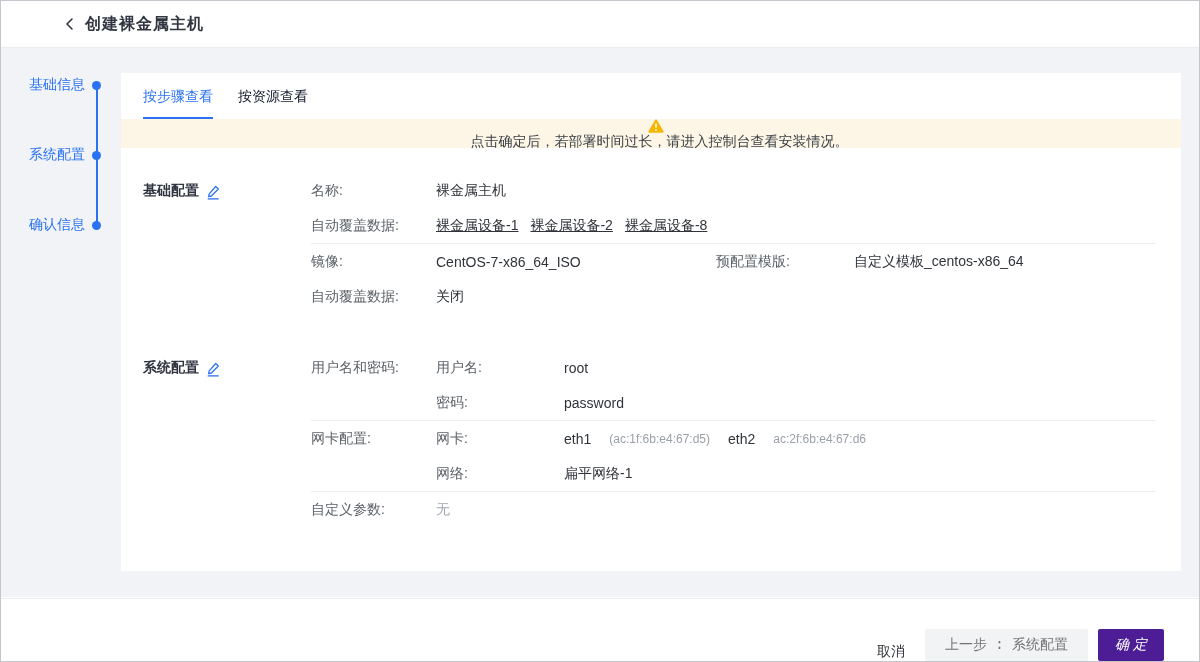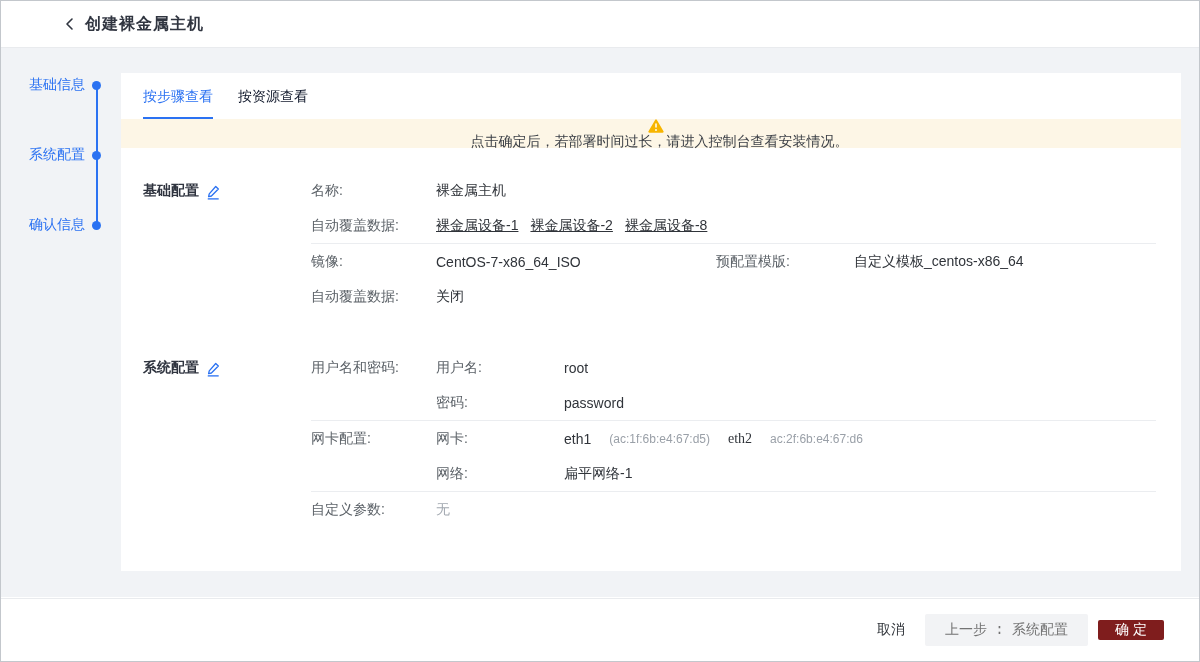--- a/index.html
+++ b/index.html
@@ -48,34 +48,34 @@
   .col-section { width:190px; padding-left:22px; font-weight:700; color:#303540; display:flex; align-items:flex-end; }
   .edit-icon { display:inline-flex; margin-left:7px; cursor:pointer; }
   .col-label { width:125px; color:#5c6268; }
   .col-sub { width:128px; color:#5c6268; }
   .value { color:#30343a; }
   .value-gray { color:#a2a8b0; }
   .devices { display:flex; gap:12px;text-decoration:underline; }
   .image-value { width:280px; }
   .template-label { width:138px; color:#5c6268; }
   .mac { font-size:12px; color:#9aa0a8; margin-left:18px; }
-  .nic2 { margin-left:18px;font-family:Liberation Serif, serif; }
+  .nic2 { margin-left:18px; }
   .divider { border-top:1px solid #ebedf0; margin:0 25px 0 190px; }
   .section-gap { margin-top:36px; }
 
   
   .footer {
     position:absolute; left:0; right:0; bottom:0; height:63px;
     background:#fff; border-top:1px solid #e9ebee;
-    display:flex; align-items:center; justify-content:flex-end; padding-right:35px;
+    display:flex; align-items:flex-end; justify-content:flex-end; padding-right:35px;
   }
   .btn { font-size:14px; border:none; border-radius:2px; cursor:pointer; font-family:inherit; }
   .btn-cancel { background:transparent; color:#30343a; padding:0 6px; margin-right:14px; }
   .btn-prev { background:#f2f3f5; color:#737373; height:32px; padding:0 20px; margin-right:10px;font-family:Liberation Mono, monospace; }
-  .btn-confirm { background:#7f1d1d; color:#fff; height:20px; padding:0 17px; }
+  .btn-confirm { background:#4c1d95; color:#fff; height:32px; padding:0 17px;font-style:italic; }
 </style>
 </head>
 <body>
 
 <div class="app">
 
   <div class="header">
     <span class="back-icon">
       <svg width="16" height="16" viewBox="0 0 16 16">
           <polyline points="10,3 5,8 10,13" fill="none" stroke="#303540" stroke-width="1.6" stroke-linecap="round" stroke-linejoin="round"></polyline>

